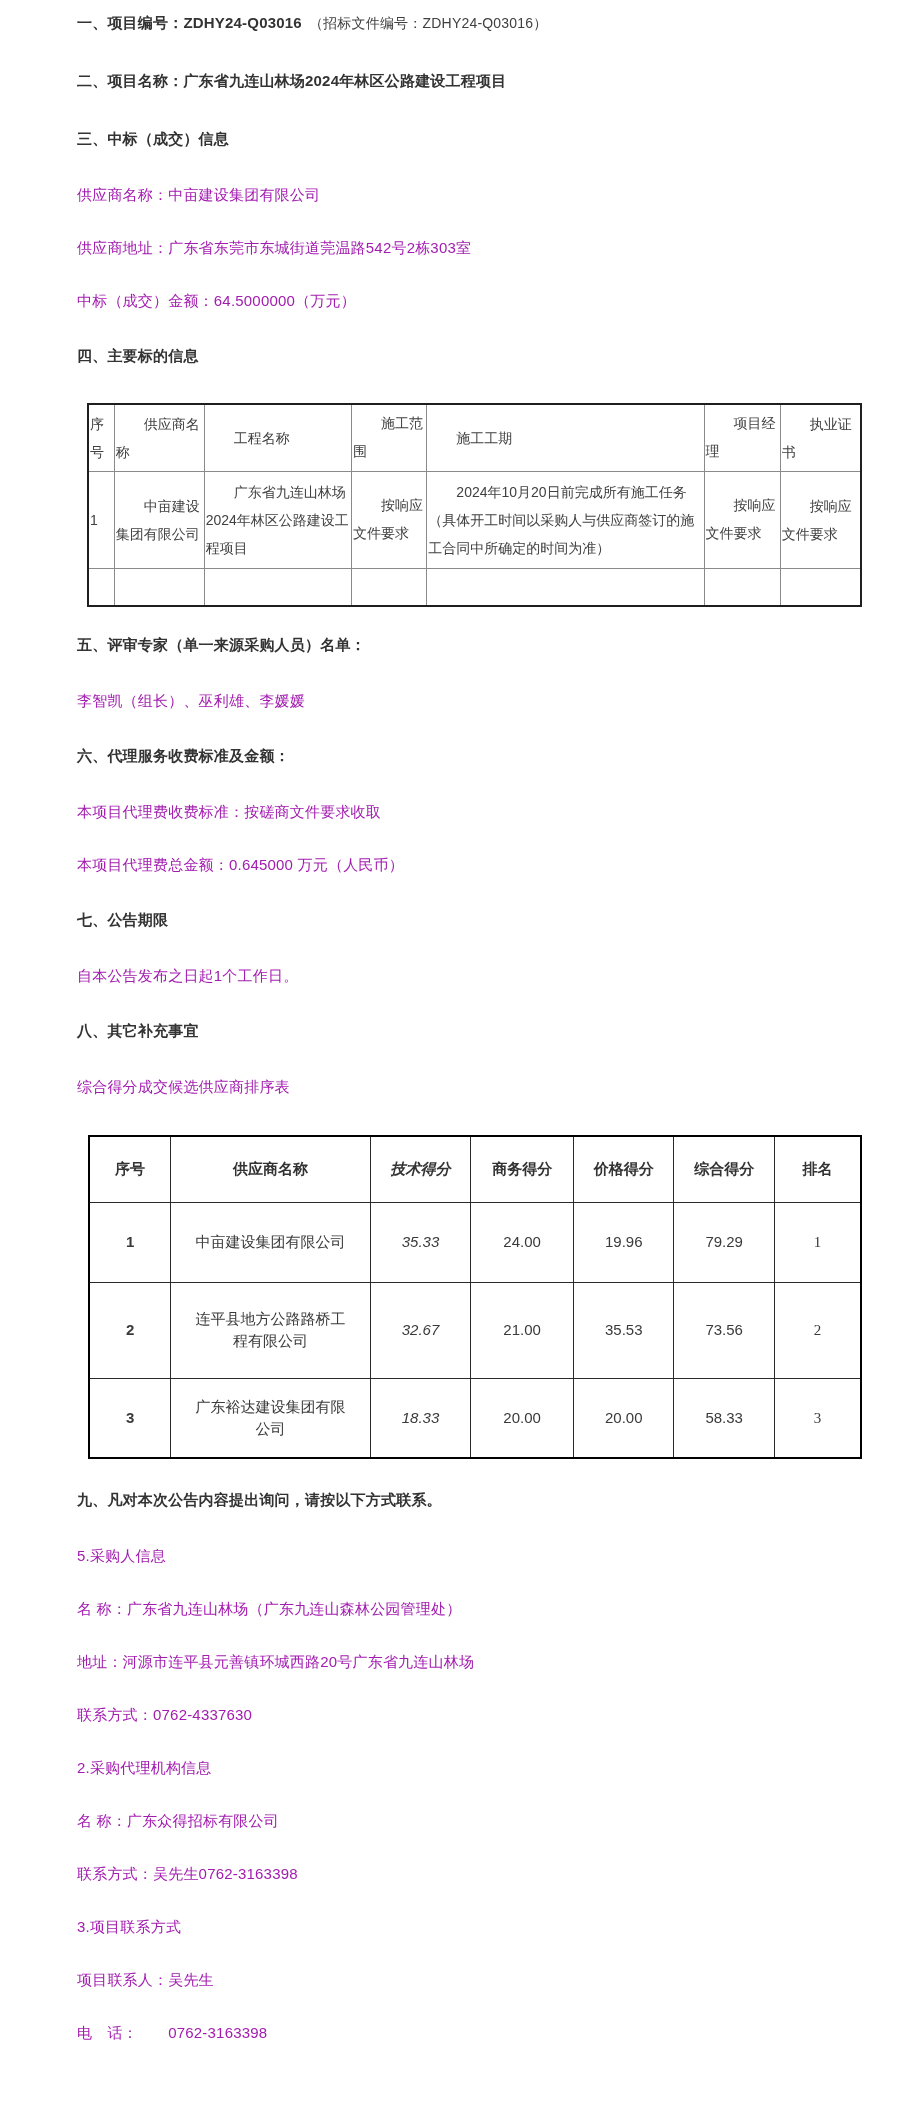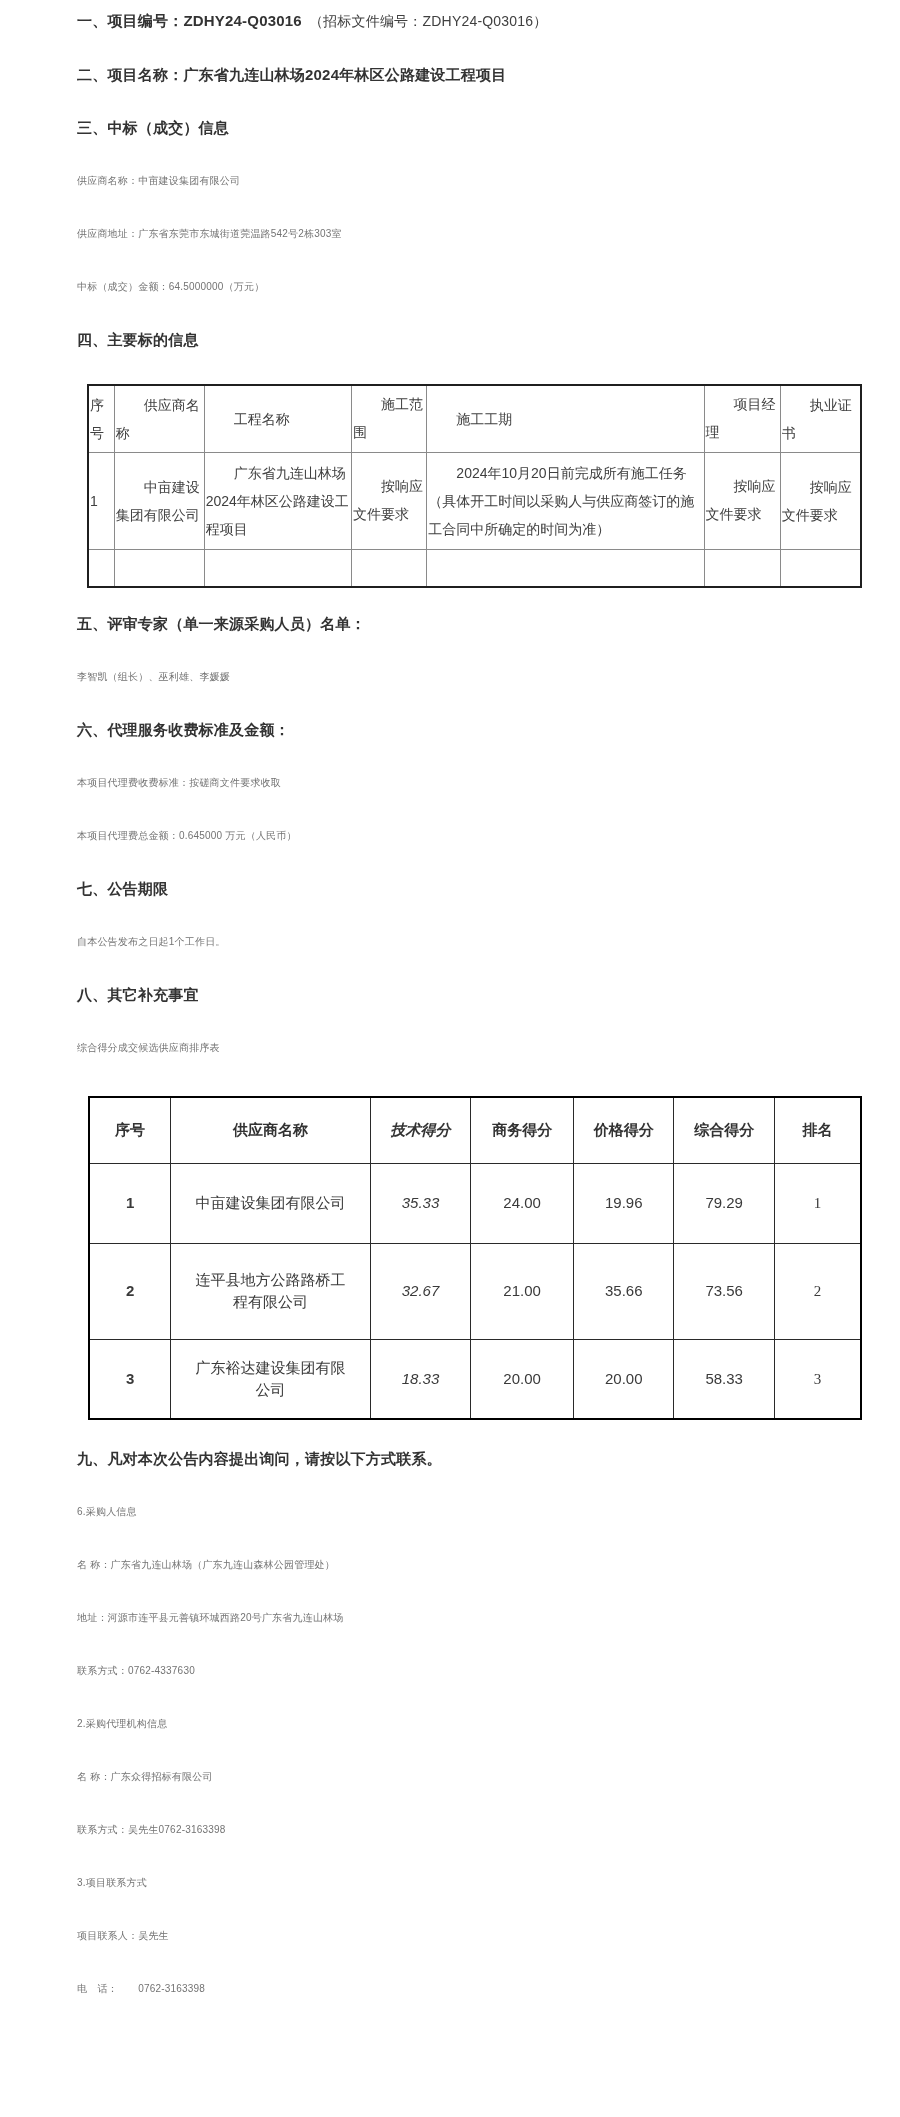--- a/index.html
+++ b/index.html
@@ -8,29 +8,29 @@
     color: #404040;
     font-family: "Liberation Sans", "DejaVu Sans", sans-serif;
     -webkit-font-smoothing: antialiased;
   }
   .doc {
     padding: 12px 38px 77px 77px;
     box-sizing: border-box;
     width: 900px;
   }
   .doc p {
-    font-size: 10px;
+    font-size: 15px;
     line-height: 17px;
     margin: 0 0 36px 0;
-    color: #737373;
+    color: #a21caf;
     letter-spacing: 0.2px;
   }
   .doc h3 {
     font-size: 15px;
-    line-height: 17px;
+    line-height: 22px;
     margin: 0 0 36px 0;
     font-weight: bold;
     color: #333333;
     letter-spacing: 0.2px;
   }
   .h-normal { font-weight: normal; color: #404040; margin-left: 7px; font-size: 14px; }
 
   
   table.main-table {
     border-collapse: collapse;
@@ -174,39 +174,39 @@
         <td class="s3">24.00</td>
         <td class="s4">19.96</td>
         <td class="s5">79.29</td>
         <td class="s6">1</td>
       </tr>
       <tr class="r2">
         <td class="s0 seq">2</td>
         <td class="s1">连平县地方公路路桥工程有限公司</td>
         <td class="s2">32.67</td>
         <td class="s3">21.00</td>
-        <td class="s4">35.66</td>
+        <td class="s4">35.53</td>
         <td class="s5">73.56</td>
         <td class="s6">2</td>
       </tr>
       <tr class="r3">
         <td class="s0 seq">3</td>
         <td class="s1">广东裕达建设集团有限公司</td>
         <td class="s2">18.33</td>
         <td class="s3">20.00</td>
         <td class="s4">20.00</td>
         <td class="s5">58.33</td>
         <td class="s6">3</td>
       </tr>
     </tbody>
   </table>
 
   <h3>九、凡对本次公告内容提出询问，请按以下方式联系。</h3>
 
-  <p>6.采购人信息</p>
+  <p>5.采购人信息</p>
   <p>名 称：广东省九连山林场（广东九连山森林公园管理处）</p>
   <p>地址：河源市连平县元善镇环城西路20号广东省九连山林场</p>
   <p>联系方式：0762-4337630</p>
 
   <p>2.采购代理机构信息</p>
   <p>名 称：广东众得招标有限公司</p>
   <p>联系方式：吴先生0762-3163398</p>
 
   <p>3.项目联系方式</p>
   <p>项目联系人：吴先生</p>

